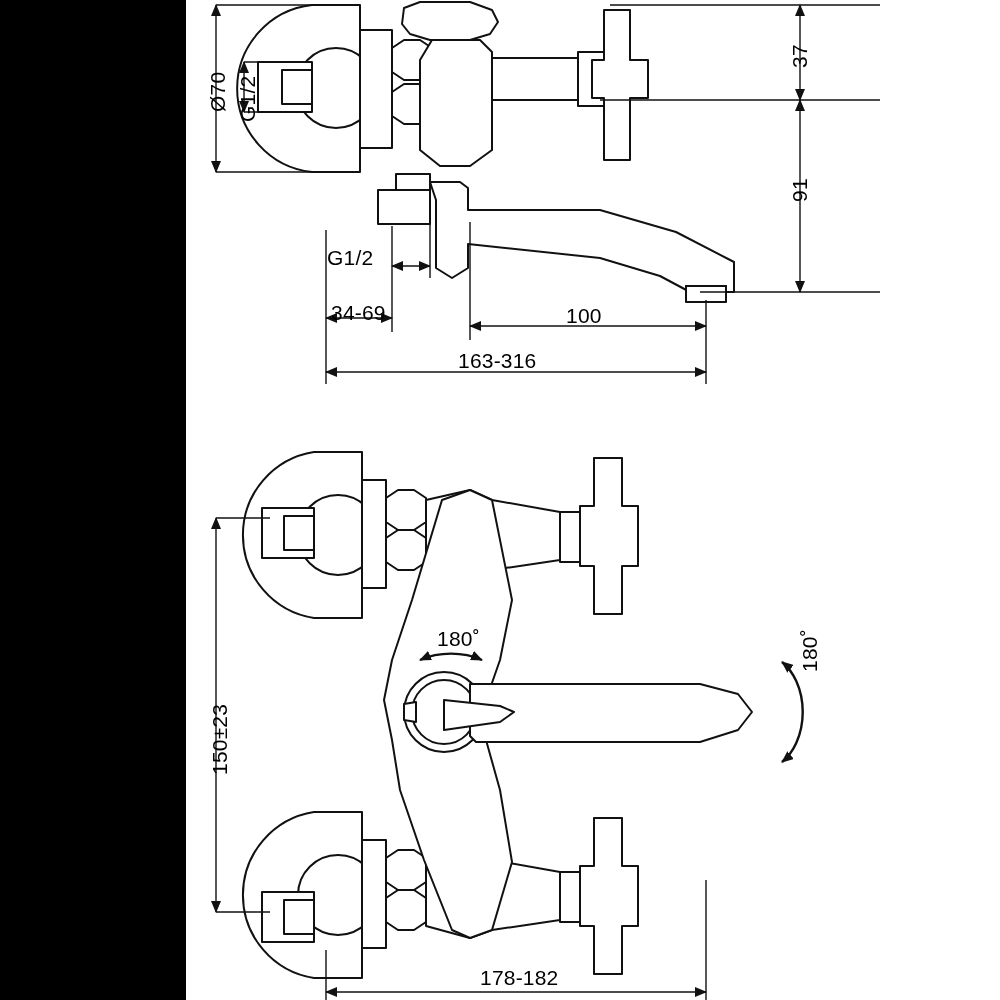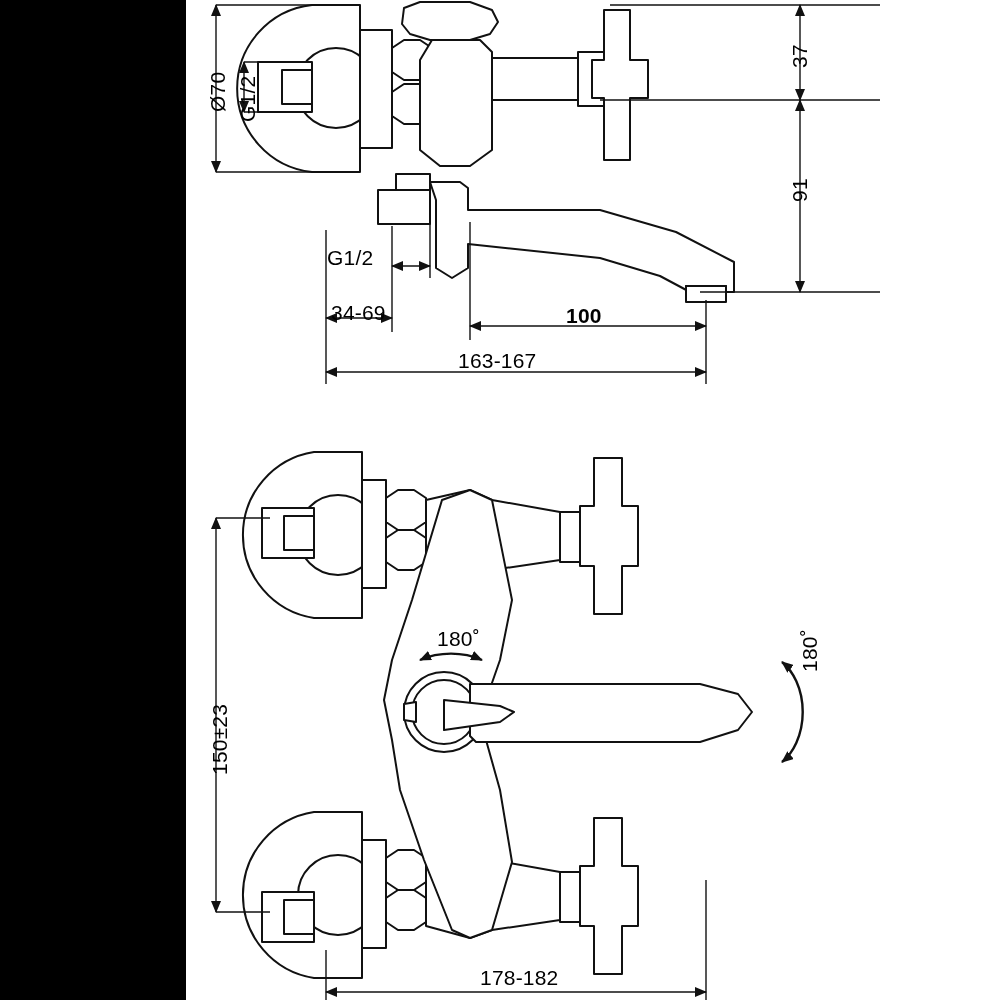--- a/index.html
+++ b/index.html
@@ -175,20 +175,20 @@
     </g>
   </svg>
 
   <div class="dimlabel rot90" style="left:206px; top:112px;">Ø70</div>
   <div class="dimlabel rot90" style="left:236px; top:122px;">G1/2</div>
   <div class="dimlabel rot90" style="left:788px; top:68px;">37</div>
   <div class="dimlabel rot90" style="left:788px; top:202px;">91</div>
 
   <div class="dimlabel" style="left:327px; top:246px;">G1/2</div>
   <div class="dimlabel" style="left:331px; top:301px;">34-69</div>
-  <div class="dimlabel" style="left:566px; top:304px;font-weight:bold;">100</div>
-  <div class="dimlabel" style="left:458px; top:349px;">163-167</div>
+  <div class="dimlabel" style="left:566px; top:304px;">100</div>
+  <div class="dimlabel" style="left:458px; top:349px;">163-316</div>
 
   <div class="dimlabel rot90" style="left:208px; top:775px;">150±23</div>
   <div class="dimlabel" style="left:437px; top:627px;">180˚</div>
   <div class="dimlabel rot90" style="left:798px; top:672px;">180˚</div>
   <div class="dimlabel" style="left:480px; top:966px;">178-182</div>
 </div>
 
 </body></html>

